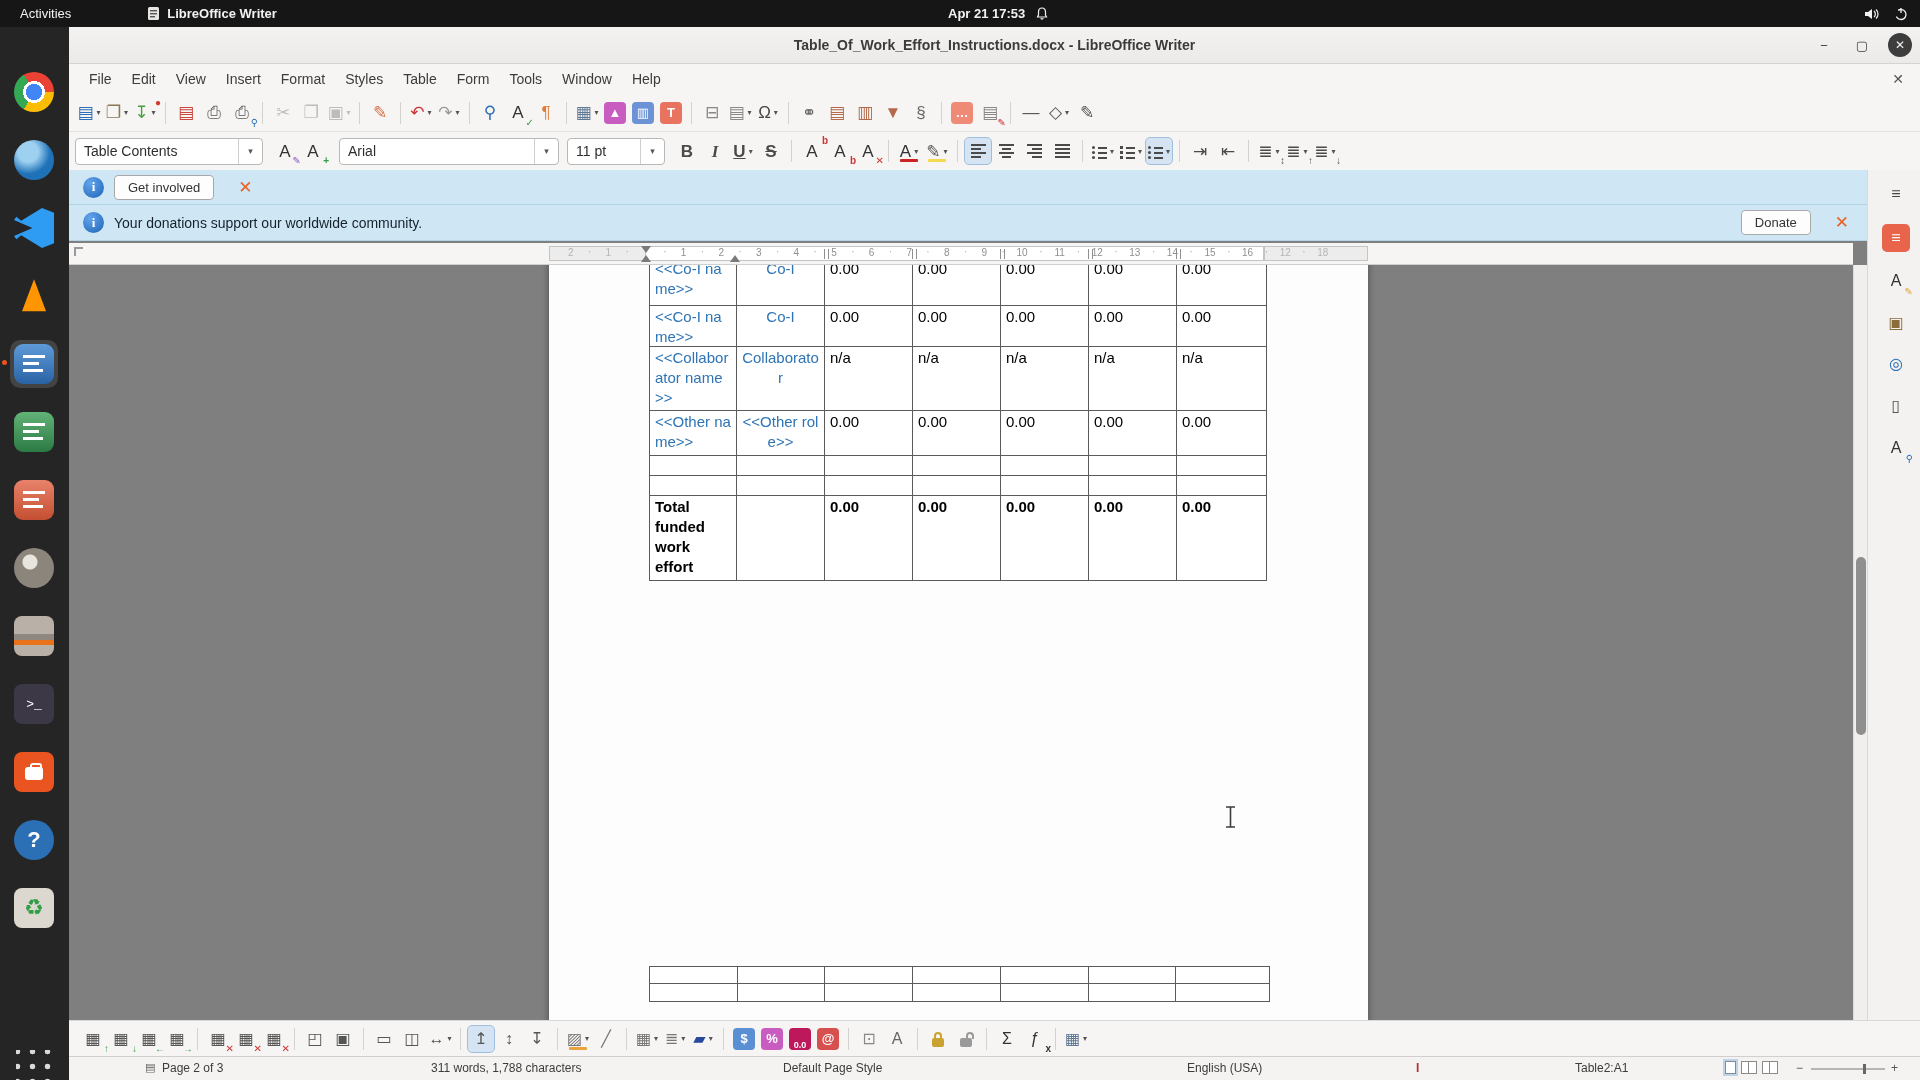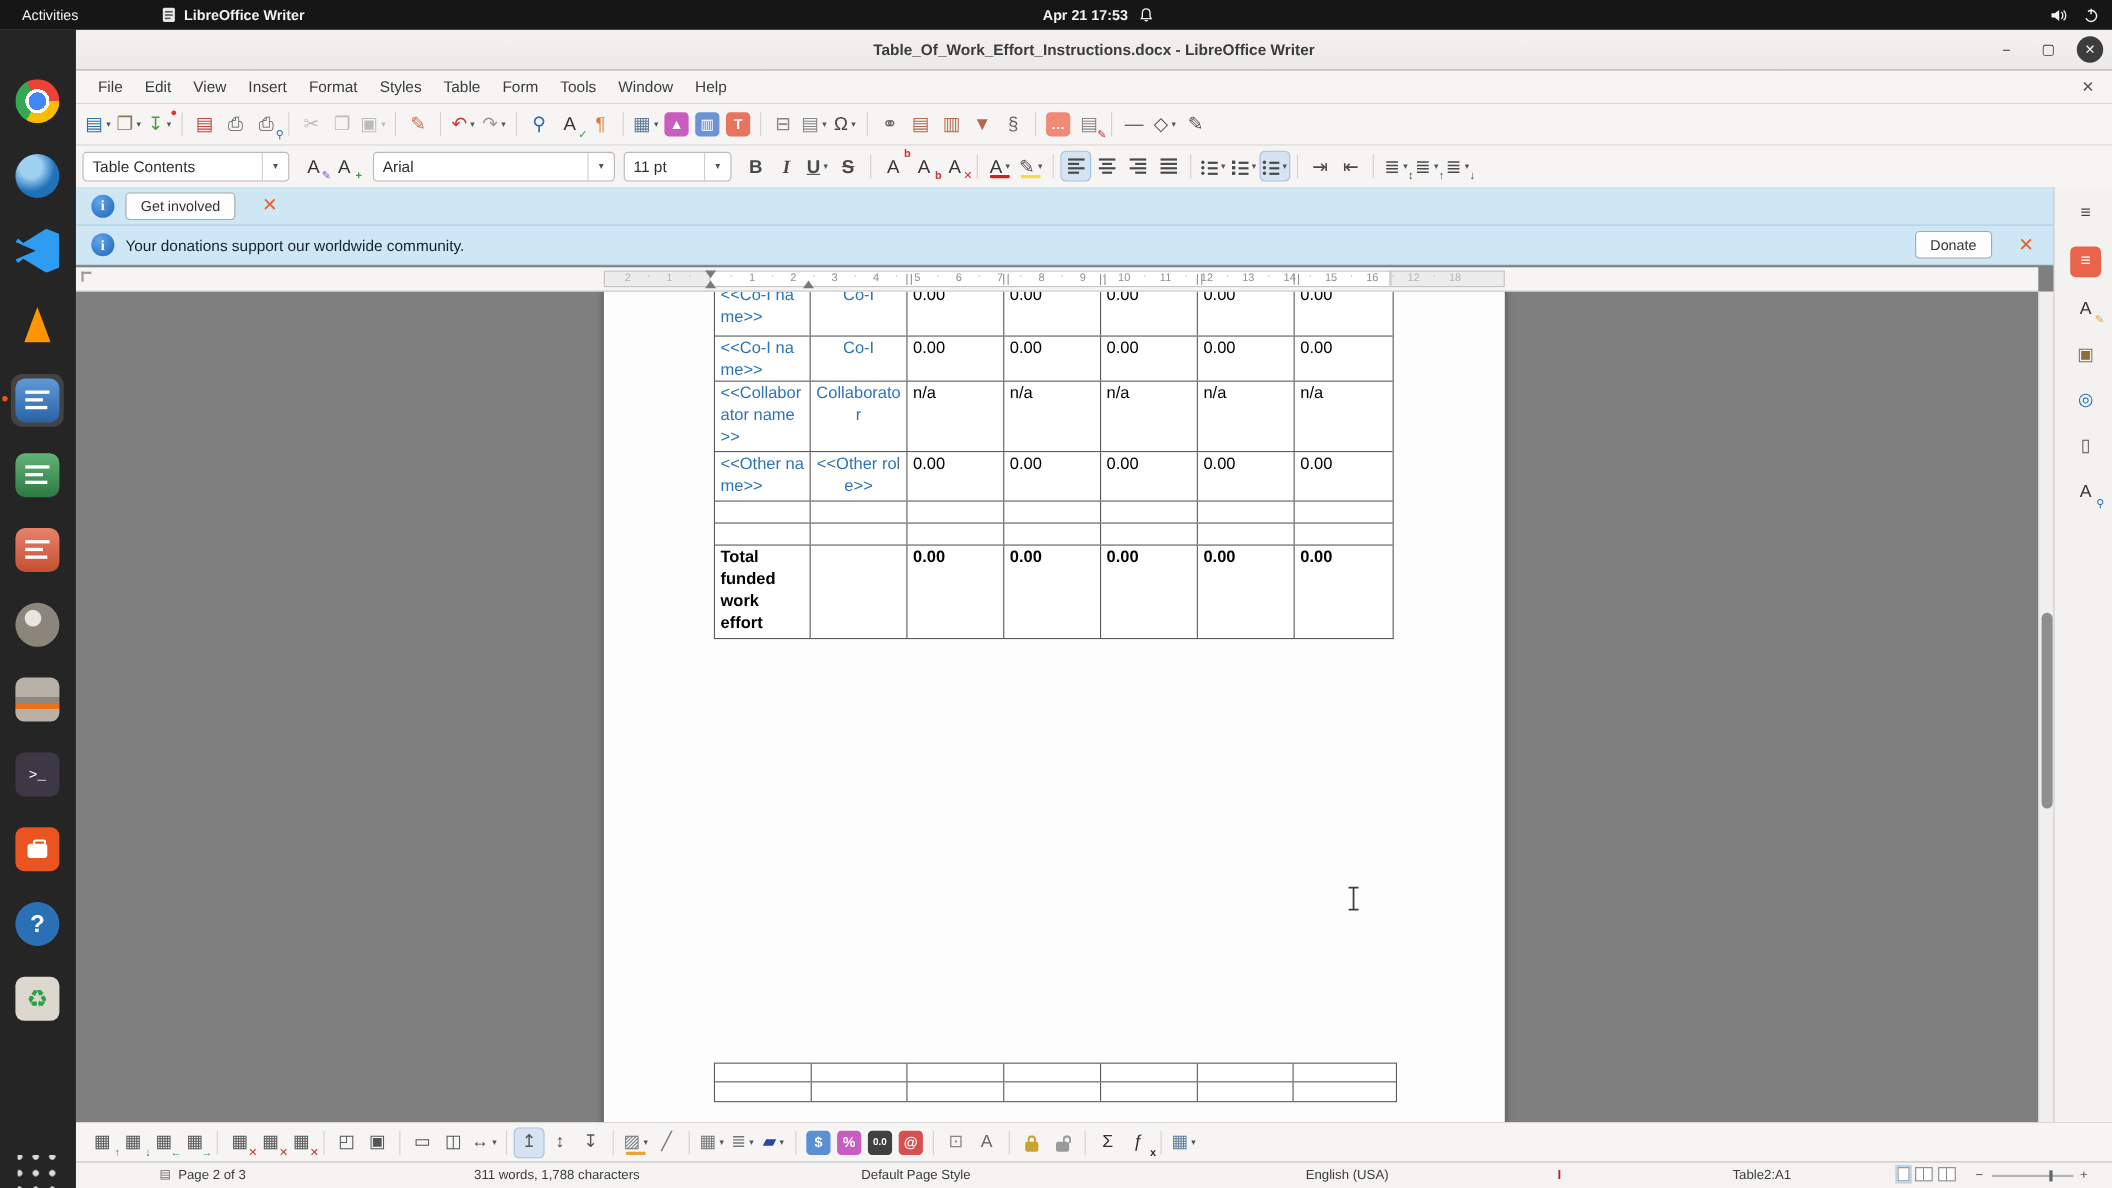--- a/index.html
+++ b/index.html
@@ -780,21 +780,21 @@
         <span class="g" style="color: rgb(39, 72, 155);">▰</span>
         <span class="dd">▾</span>
       </span>
       <span class="tsep"></span>
       <span class="tbi sq" style="background: rgb(91, 143, 212);">
         <span class="g" style="color: rgb(255, 255, 255);">$</span>
       </span>
       <span class="tbi sq" style="background: rgb(201, 92, 192);">
         <span class="g" style="color: rgb(255, 255, 255);">%</span>
       </span>
-      <span class="tbi sq" style="background: #404040;">
+      <span class="tbi sq" style="background: #be185d; align-items: flex-end;">
         <span class="g g-sm" style="color: rgb(255, 255, 255);">0.0</span>
       </span>
       <span class="tbi sq" style="background: rgb(214, 80, 80);">
         <span class="g" style="color: rgb(255, 255, 255);">@</span>
       </span>
       <span class="tsep"></span>
       <span class="tbi">
         <span class="g" style="color: rgb(136, 136, 136);">⊡</span>
       </span>
       <span class="tbi">

